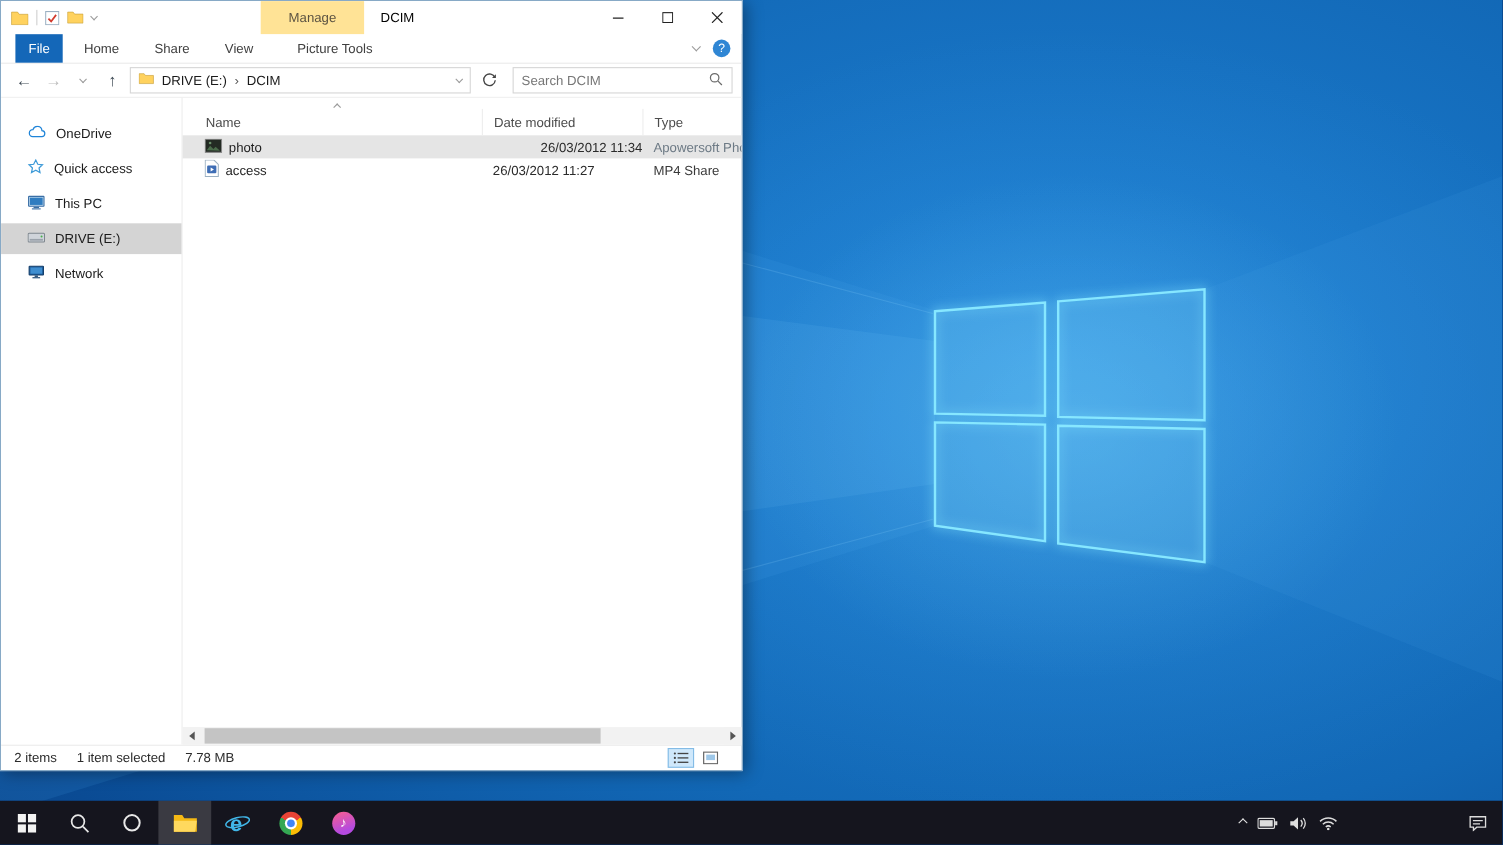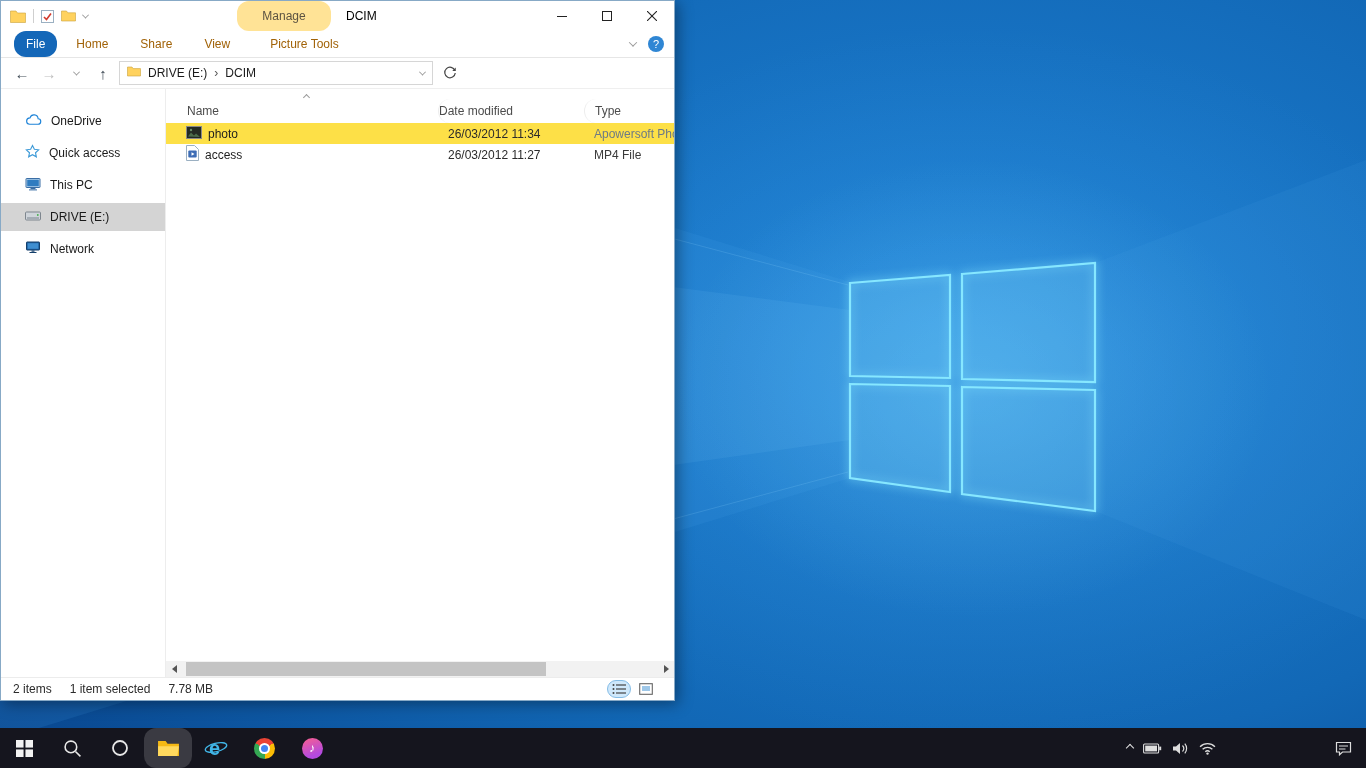--- a/index.html
+++ b/index.html
@@ -1,19 +1,19 @@
 <!DOCTYPE html>
 <html><head>
 <meta charset="utf-8">
 <style>
   * { margin:0; padding:0; box-sizing:border-box; }
   html,body { width:1366px; height:768px; overflow:hidden; }
   body { font-family:"Liberation Sans", sans-serif; font-size:12px; cursor:default;
          -webkit-user-select:none; user-select:none; background:#063a7c; position:relative; }
-  button { font-family:inherit; cursor:default;border-radius:12px; }
+  button { font-family:inherit; cursor:default; }
 
   
   .desktop { position:absolute; left:0; top:0; width:1366px; height:728px;
     background:
       radial-gradient(900px 600px at 71% 53%, rgba(90,190,255,.20), transparent 60%),
       radial-gradient(1500px 950px at 70% 45%, #1e82d6 0%, #1268b6 45%, #0a4b94 72%, #063a7c 100%);
   }
   .desktop svg { position:absolute; inset:0; pointer-events:none; }
 
   
@@ -27,21 +27,21 @@
   .qat-btn { background:none; border:none; display:flex; align-items:center; }
   .ctx-chip { position:absolute; left:236px; top:0; width:94px; height:30px; background:#ffe396;
               display:flex; align-items:center; justify-content:center; color:#5c5342; border:none; font-size:12px; }
   .win-title { position:absolute; left:345px; top:0; height:30px; line-height:30px; color:#000; }
   .win-controls { position:absolute; right:0; top:0; display:flex; }
   .wc-btn { width:45px; height:30px; background:#fff; border:none; display:flex; align-items:center; justify-content:center; }
 
   .tabsrow { height:27px; flex:0 0 auto; display:flex; align-items:stretch; padding-left:13px;
              border-bottom:1px solid #e6e6e6; background:#fff; }
   .file-tab { background:#1467b8; color:#fff; border:none; padding:0 12px; font-size:12px; }
-  .tab { background:none; border:none; color:#a16207; padding:0 13px; margin-left:6px; font-size:12px; }
+  .tab { background:none; border:none; color:#404040; padding:0 13px; margin-left:6px; font-size:12px; }
   .ctx-tab { margin-left:14px; }
   .ribbon-right { margin-left:auto; display:flex; align-items:center; gap:12px; padding-right:10px; }
   .expand-btn { background:none; border:none; display:flex; align-items:center; }
   .help-btn { width:16px; height:16px; border-radius:50%; background:#2f86d4; color:#fff; border:none;
               font-size:11px; line-height:16px; display:flex; align-items:center; justify-content:center; }
 
   .addrrow { height:31px; flex:0 0 auto; display:flex; align-items:center; gap:5px; padding:0 8px 0 10px;
              border-bottom:1px solid #efefef; background:#fff; }
   .nav-btn { width:22px; height:24px; background:none; border:none; font-size:15px; color:#3f4a55;
              display:flex; align-items:center; justify-content:center; }
@@ -60,26 +60,26 @@
   .winbody { flex:1 1 auto; display:flex; min-height:0; background:#fff; }
   .sidebar { width:165px; flex:0 0 auto; padding-top:18px; border-right:1px solid #ededed; }
   .side-item { height:28px; margin-bottom:4px; display:flex; align-items:center; gap:9px; padding-left:24px; color:#1a1a1a; }
   .side-item.selected { background:#d4d4d4; }
   .side-item .lbl { white-space:nowrap; }
 
   .filearea { flex:1 1 auto; position:relative; padding-top:10px; min-width:0; }
   .col-header { height:24px; display:flex; position:relative; color:#4c4c4c; }
   .colh { display:flex; align-items:center; background:none; border:none; color:#4c4c4c; font-size:12px; text-align:left; }
   .c-name { width:272px; padding-left:21px; }
-  .c-date { width:146px; border-left:1px solid #ededed; }
+  .c-date { width:146px; padding-left:10px; border-left:1px solid #ededed; }
   .c-type { flex:1; padding-left:10px; border-left:1px solid #ededed; }
   .sort-caret { position:absolute; left:138px; top:-4px; }
 
   .row { height:21px; display:flex; align-items:center; color:#1e1e1e; }
-  .row.selected { background:#fde047; }
+  .row.selected { background:#e5e5e5;text-align:right; }
   .cell-name { width:272px; padding-left:20px; display:flex; align-items:center; gap:6px; overflow:hidden; }
   .cell-date { width:146px; padding-left:10px; color:#2b2b2b; }
   .cell-type { flex:1; padding-left:10px; white-space:nowrap; overflow:hidden; color:#3a3a3a; }
   .row.selected .cell-type { color:#6d7a85; }
 
   .hscroll { position:absolute; left:0; right:0; bottom:0; height:16px; background:#f2f2f2; display:flex; align-items:center; }
   .sb-btn { width:16px; height:16px; background:#f2f2f2; border:none; display:flex; align-items:center; justify-content:center; }
   .sb-track { flex:1; height:16px; position:relative; }
   .sb-thumb { position:absolute; left:4px; top:1px; width:360px; height:14px; background:#c4c4c4; }
 
@@ -227,20 +227,29 @@
       <button class="addr-chev">
           <span class="chev sm down lite"></span>
         </button>
     </div>
     <button class="refresh-btn">
       <svg width="14" height="14" viewBox="0 0 16 16">
         <path d="M13.6 5.2A6 6 0 1 0 14 8" fill="none" stroke="#444" stroke-width="1.4"></path>
         <path d="M14.6 1.6v4h-4z" fill="#444"></path>
       </svg>
     </button>
+    <div class="search-box">
+      <input type="text" placeholder="Search DCIM" style="">
+      <span>
+        <svg width="14" height="14" viewBox="0 0 16 16">
+            <circle cx="6.5" cy="6.5" r="4.4" fill="none" stroke="#6b6b6b" stroke-width="1.3"></circle>
+            <line x1="10" y1="10" x2="14" y2="14" stroke="#6b6b6b" stroke-width="1.3"></line>
+          </svg>
+      </span>
+    </div>
   </div>
 
   <div class="winbody">
     <div class="sidebar">
       <div class="side-item">
         <span>
           <svg width="17" height="12" viewBox="0 0 18 12">
               <path d="M5 10.5h8.6a2.9 2.9 0 0 0 .3-5.8A4.4 4.4 0 0 0 5.3 3.7 3.4 3.4 0 0 0 5 10.5z" fill="none" stroke="#1f84d8" stroke-width="1.2"></path>
             </svg>
         </span>
@@ -316,21 +325,21 @@
           <span>
             <svg width="13" height="16" viewBox="0 0 13 16">
                 <path d="M0.5 0.5h8l4 4v11h-12z" fill="#fff" stroke="#9bb0c2"></path>
                 <rect x="2.3" y="5.5" width="8.4" height="7" rx="1" fill="#3e6db5"></rect>
                 <path d="M5.5 7.2l3 1.8-3 1.8z" fill="#fff"></path>
               </svg>
           </span>
           <span>access</span>
         </span>
         <span class="cell-date">26/03/2012 11:27</span>
-        <span class="cell-type">MP4 File</span>
+        <span class="cell-type">MP4 Share</span>
       </div>
 
       <div class="hscroll">
         <button class="sb-btn">
             <span class="tri-left"></span>
           </button>
         <div class="sb-track">
           <div class="sb-thumb"></div>
         </div>
         <button class="sb-btn">

